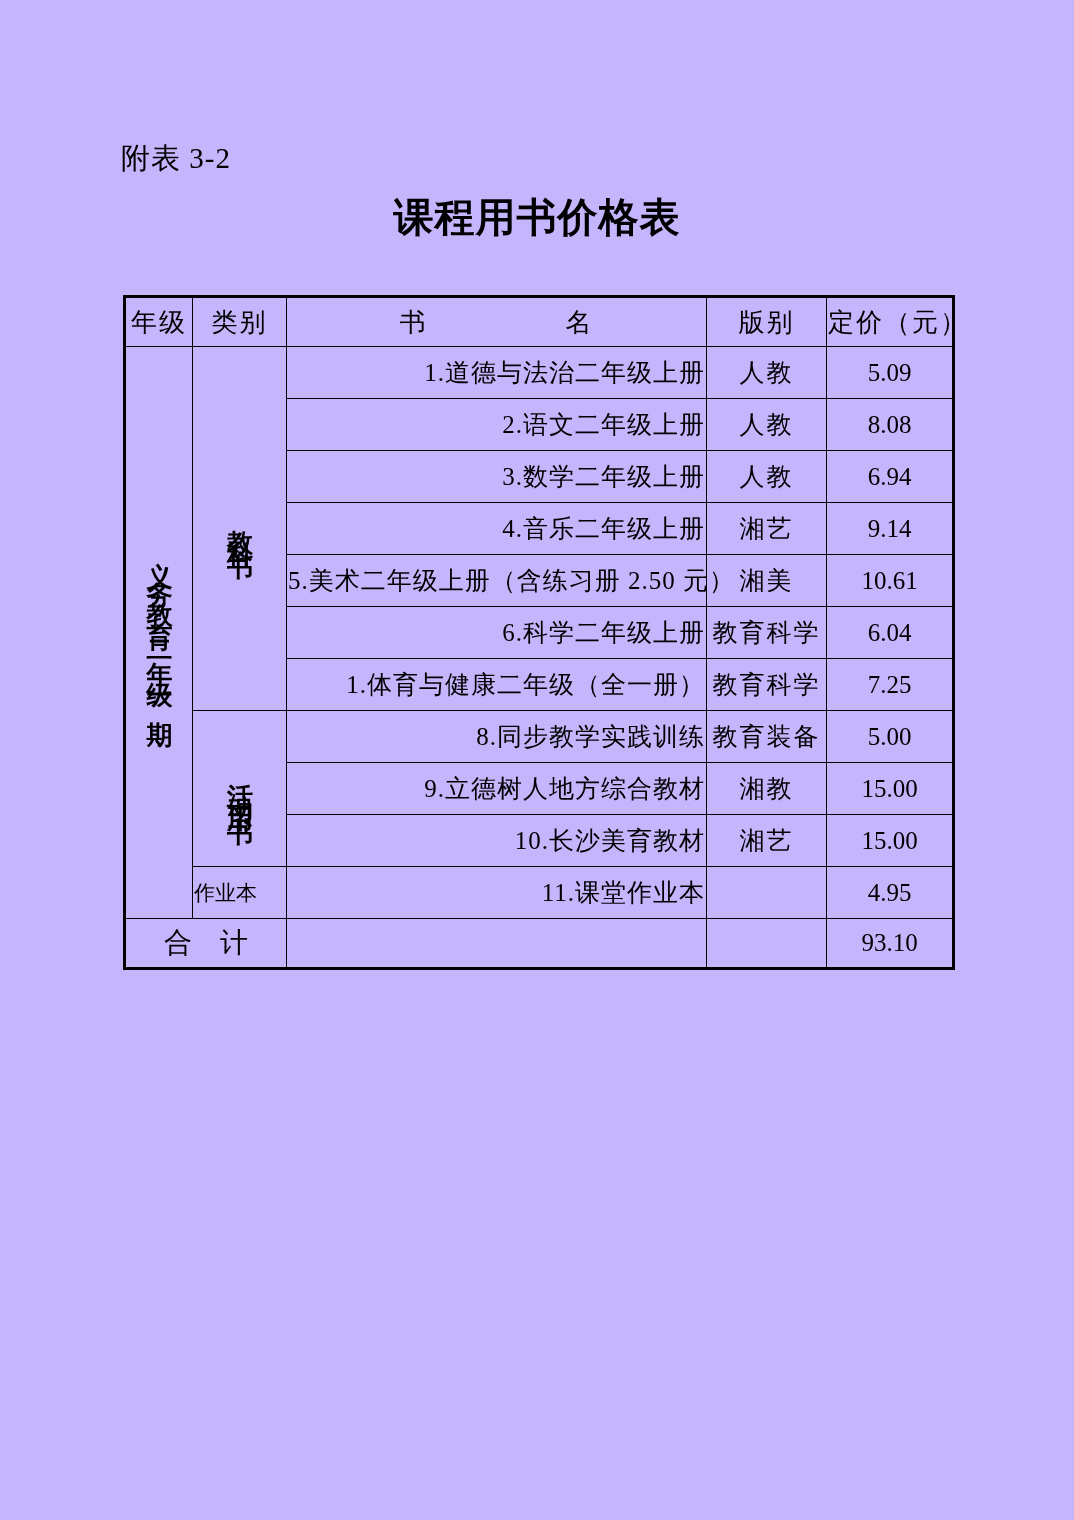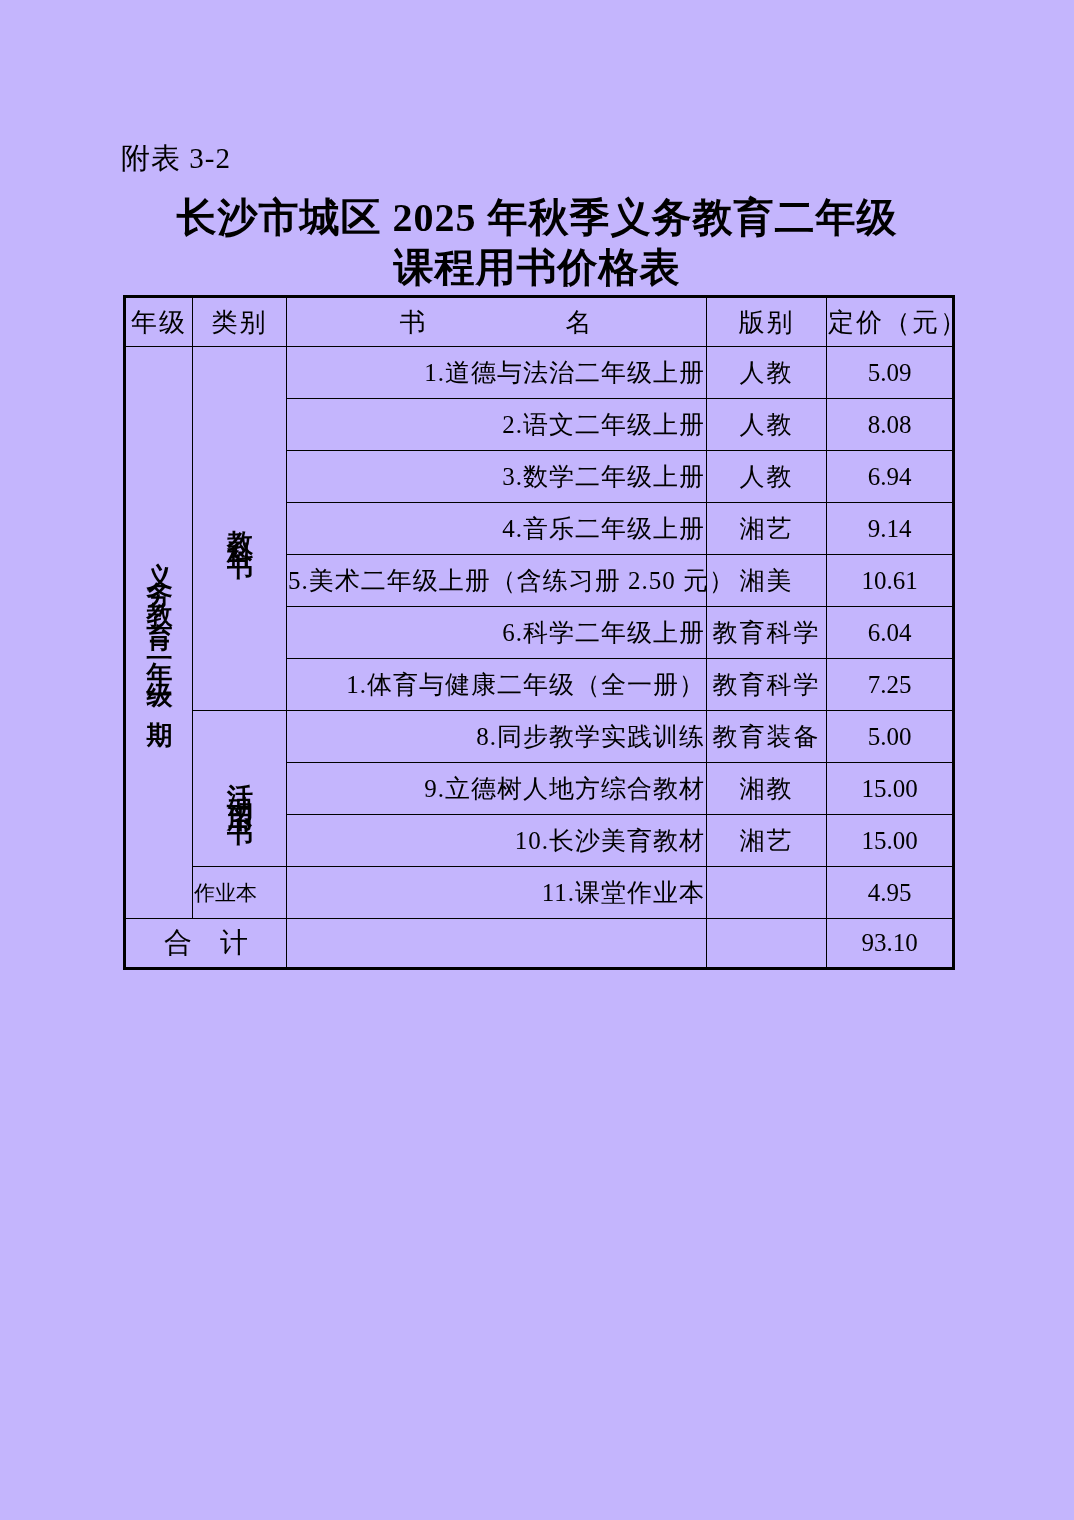--- a/index.html
+++ b/index.html
@@ -122,21 +122,20 @@
   }
 </style>
 </head>
 <body>
 
 <div class="page">
 
   <div class="doc-label">附表 3-2</div>
 
   <div class="title">
-    <div>长沙市城区 2025 年秋季义务教育二年级</div>
     <div>课程用书价格表</div>
   </div>
 
   <table class="price-table">
     <colgroup>
       <col style="width:68px">
       <col style="width:94px">
       <col style="width:420px">
       <col style="width:120px">
       <col style="width:127px">

